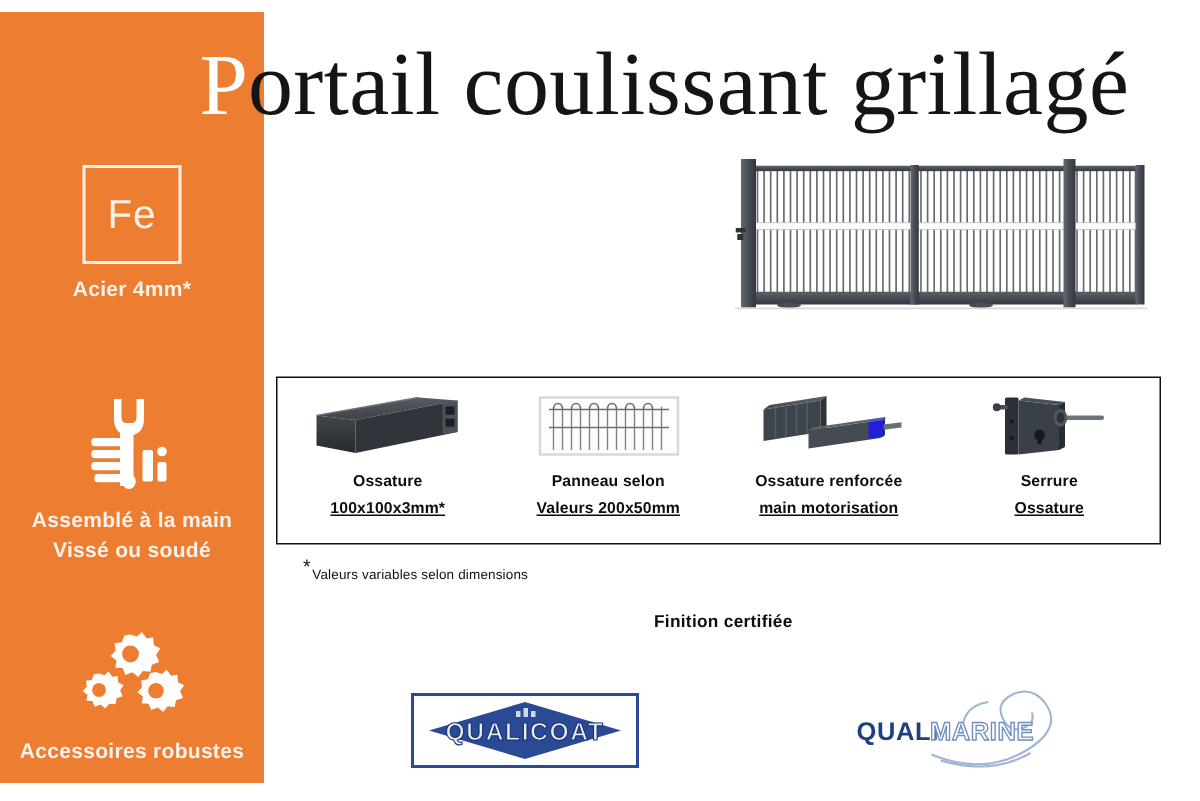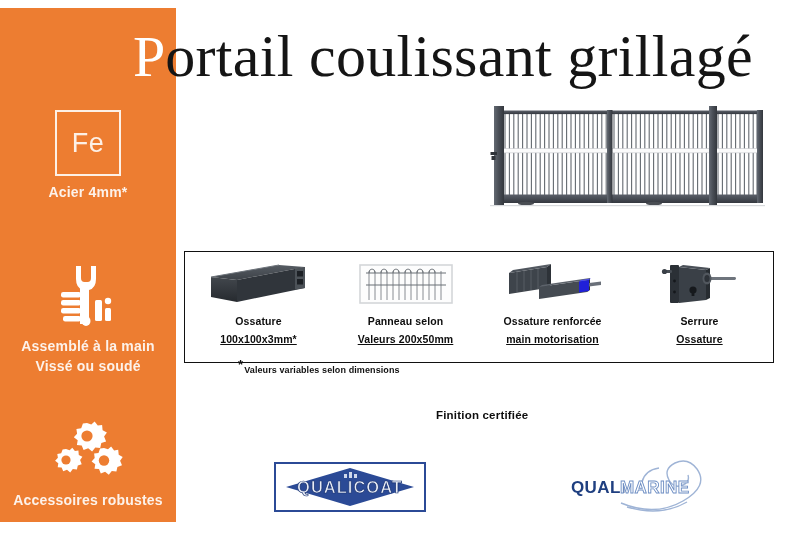--- a/index.html
+++ b/index.html
@@ -131,26 +131,25 @@
     text-align:center;
     line-height:15px;
     margin-top:3px;
     letter-spacing:.1px;
     text-decoration:underline;
   }
 
   
   .footnote{
     position:absolute;
-    left:202px;top:365px;
+    left:202px;top:378px;
     font-size:9px;
     color:#111111;
-    font-weight:700;
+    font-weight:400;
     letter-spacing:.1px;
-    margin-left:36px;
   }
   .footnote .star{
     font-size:13px;
     vertical-align:super;
     line-height:0;
     margin-right:1px;
   }
 
   
   .cert-title{

